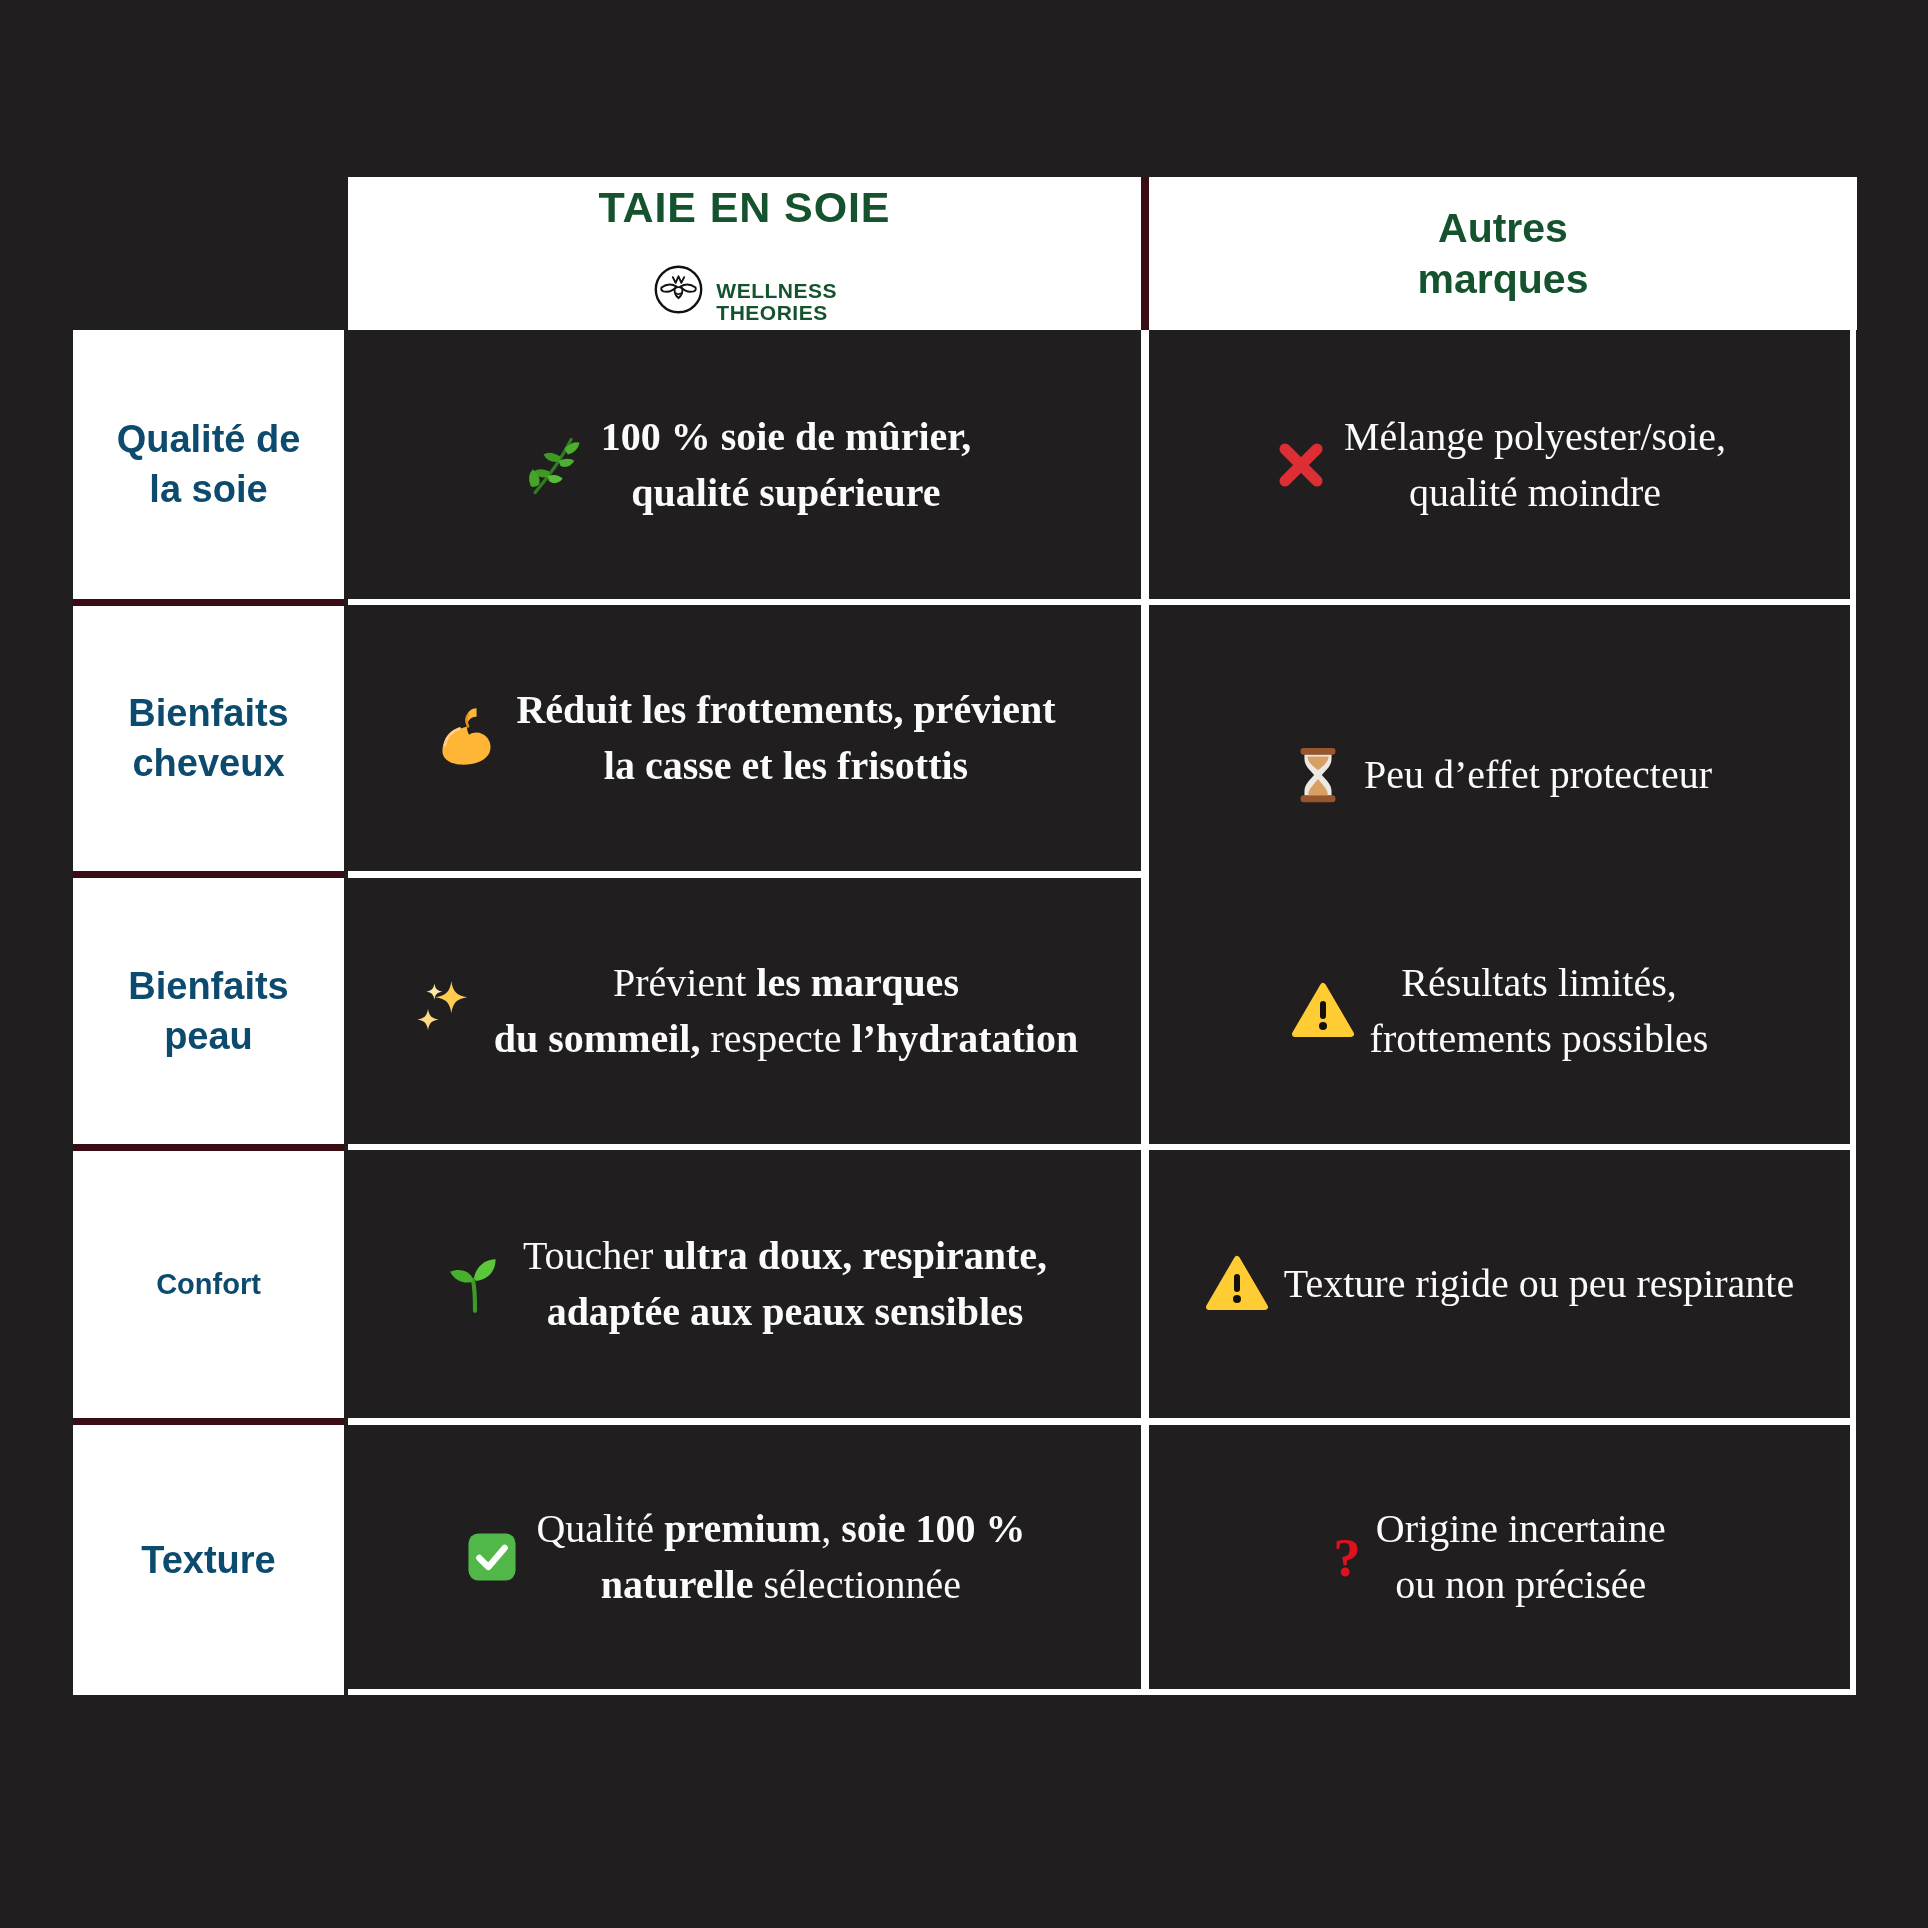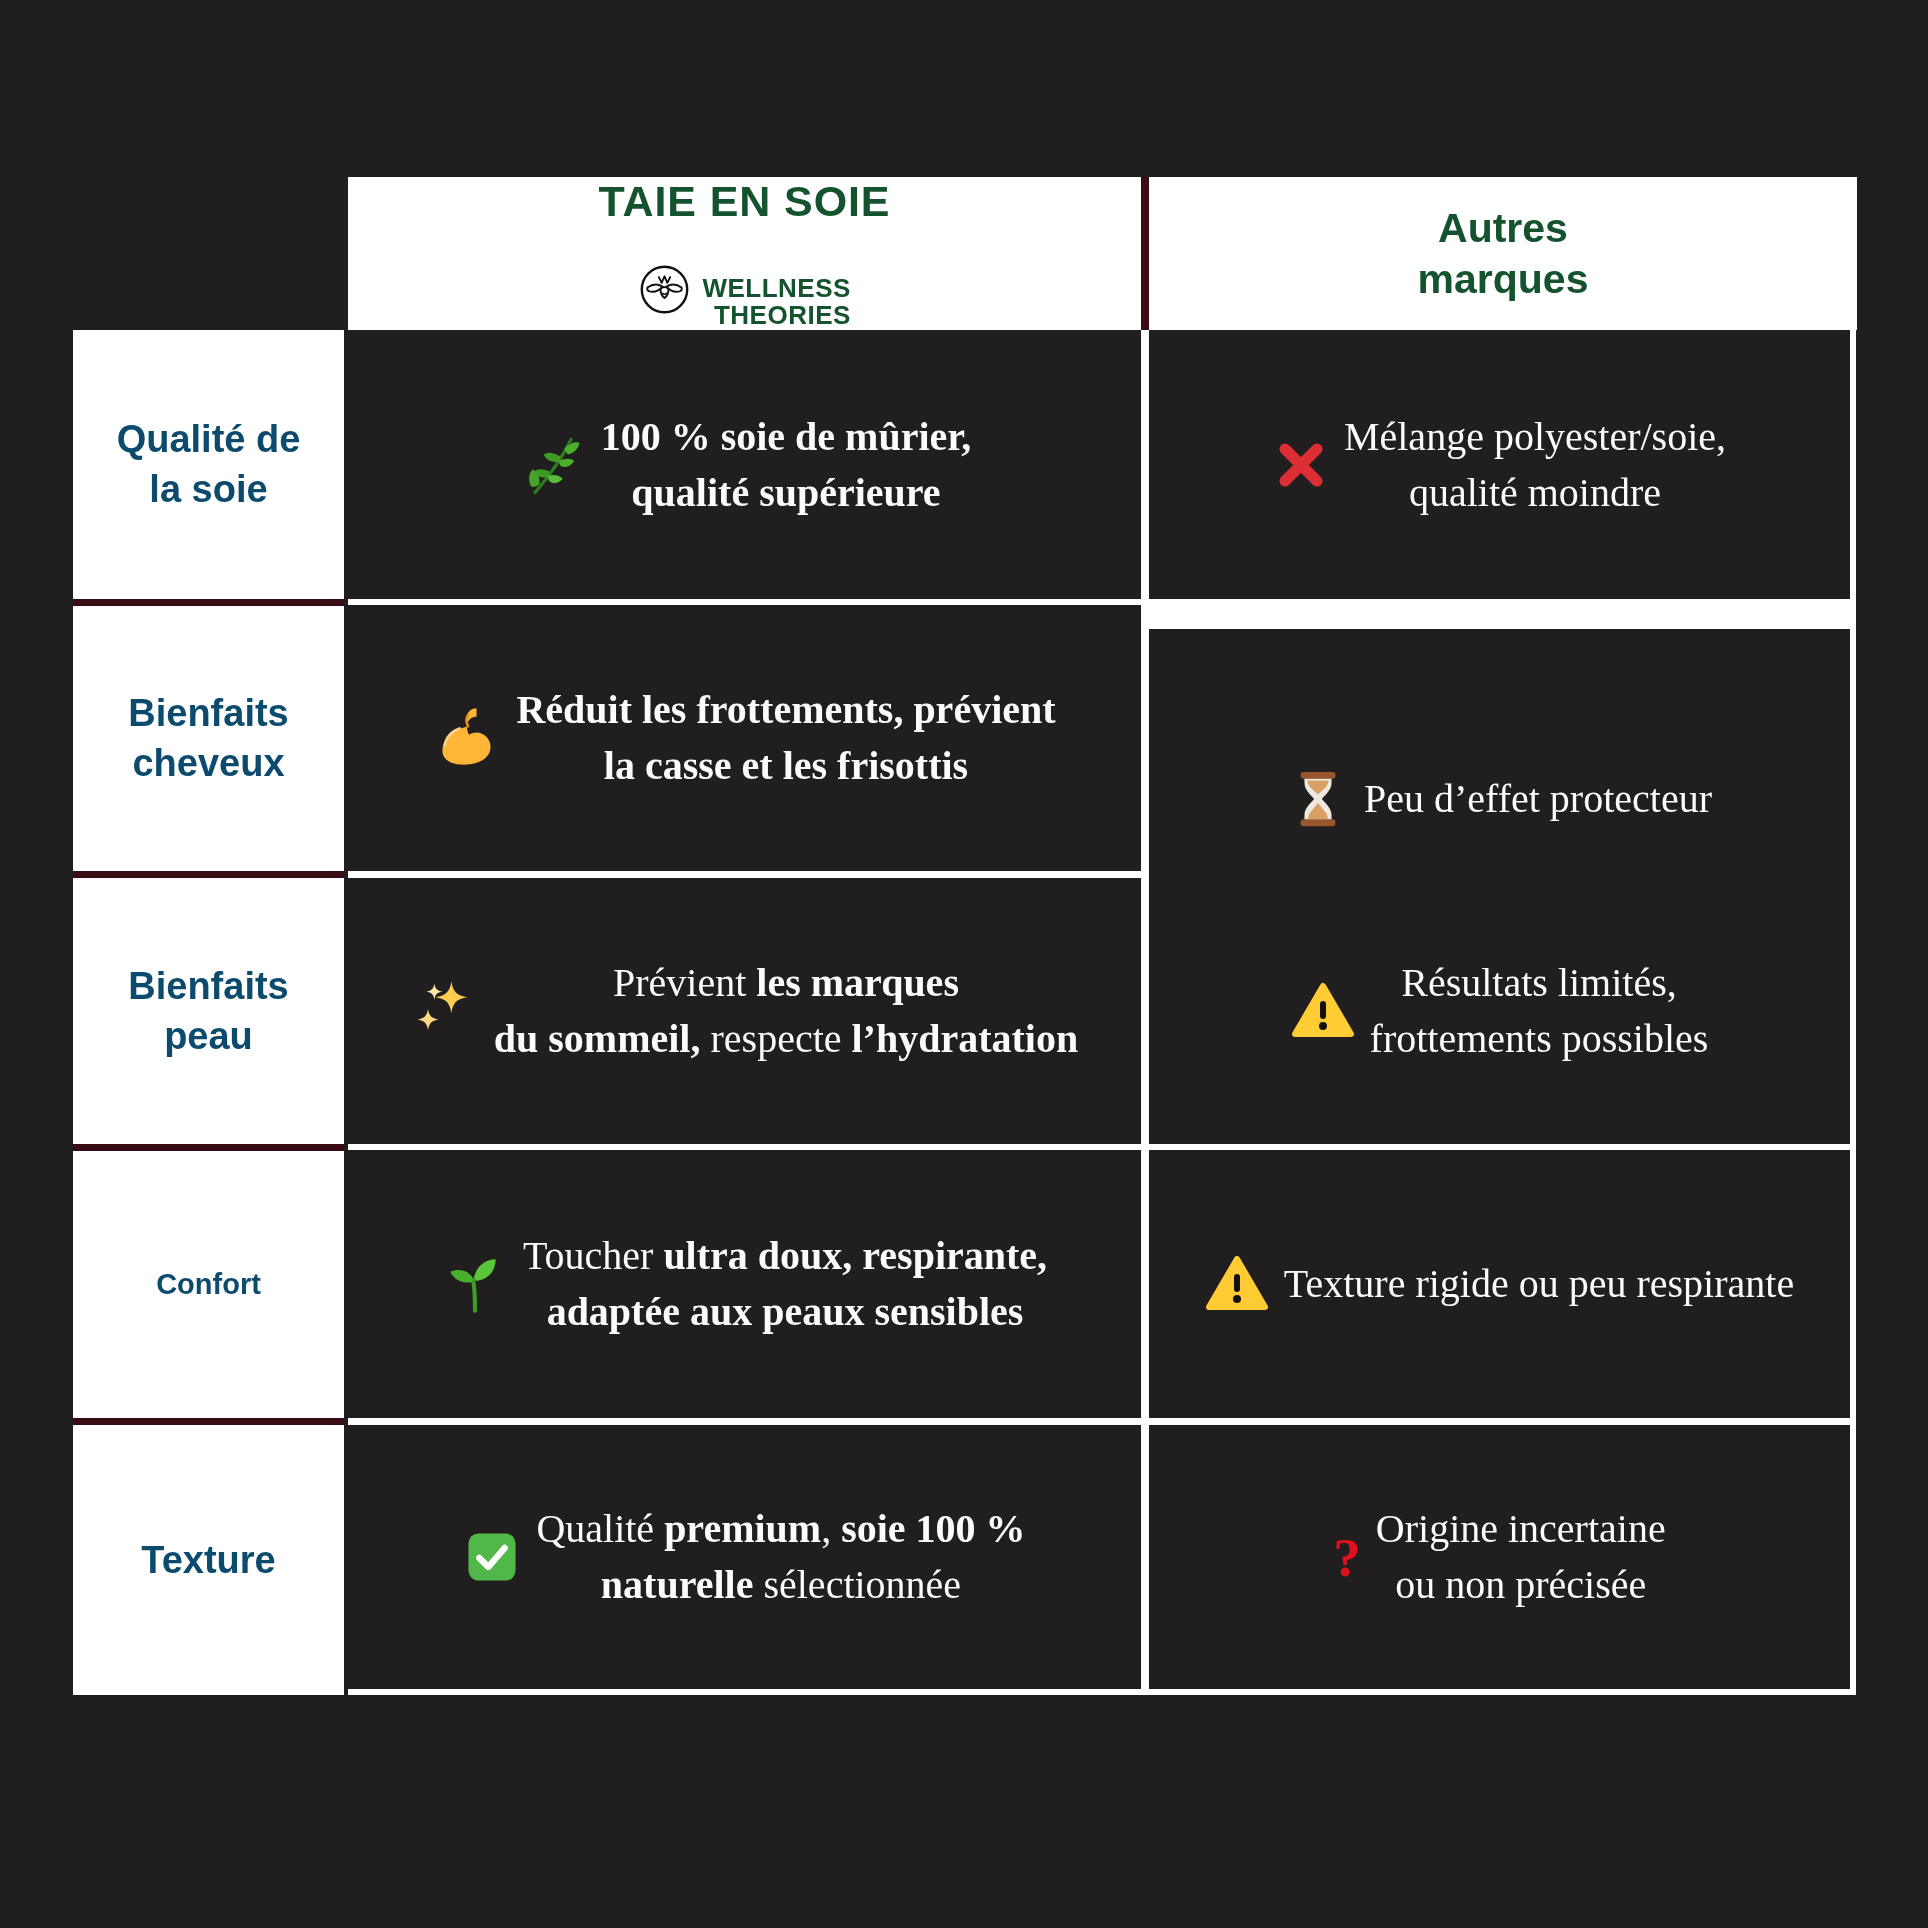--- a/index.html
+++ b/index.html
@@ -7,21 +7,21 @@
           font-family:"Liberation Sans",sans-serif;}
   .white-bg{position:absolute;left:348px;top:177px;width:1508px;height:1518px;background:#FFFFFF;}
   .hdr{position:absolute;top:177px;height:153px;background:#FFFFFF;display:flex;flex-direction:column;
        align-items:center;justify-content:center;color:#14532d;gap:16px;}
   .hdr-brand{left:348px;width:793px;}
   .hdr-other{left:1149px;width:708px;font-size:41px;font-weight:700;line-height:1.22;text-align:center;
              white-space:pre-line;}
   .hdr-divider{position:absolute;left:1141px;top:177px;width:7.5px;height:153px;background:#3A0D14;}
   .brand-title{font-size:43px;font-weight:700;letter-spacing:0.9px;}
   .brand-logo{display:flex;align-items:center;gap:11.3px;margin-top:9.4px;}
-  .logo-word{font-size:26px;font-weight:700;line-height:1.06;letter-spacing:0.5px;white-space:pre-line;text-align:right;margin-top:23px;}
+  .logo-word{font-size:21px;font-weight:700;line-height:1.06;letter-spacing:0.5px;white-space:pre-line;text-align:left;margin-top:23px;}
   .label-col{position:absolute;left:73px;top:330px;width:271px;height:1365px;background:#FFFFFF;
              display:flex;flex-direction:column;}
   .label-cell{display:flex;align-items:center;justify-content:center;text-align:center;color:#0c4a6e;
               font-weight:700;font-size:38px;line-height:1.32;white-space:pre-line;}
   .label-cell.small{font-size:29px;}
   .label-sep{height:6.6px;background:#3A0D14;flex:none;}
   .cell{position:absolute;background:#201E1F;display:flex;flex-direction:row;align-items:center;
         justify-content:center;text-align:center;color:#FBFBFB;font-size:40px;line-height:1.4;gap:15px;font-family:Liberation Serif, serif;}
   .cell .icon{line-height:0;}
   .cell .icon svg{display:block;}
@@ -105,21 +105,21 @@
           <path d="M41 4c-5 0-8 3-9 7-1 3 0 7 1 10l-7 2C14 27 8 36 9 46c1 6 7 10 16 11 12 1 24-3 28-11 3-7 0-15-7-18-4-2-9-1-12 1-2-4-3-8-1-12 1-3 4-5 8-5z" fill="#FFB636"></path>
           <path d="M33 21c-2-4-2-8 0-11" fill="none" stroke="#E68F1B" stroke-width="2.4" stroke-linecap="round"></path>
           <path d="M25 23c-8 3-13 9-14 16" fill="none" stroke="#FFD08A" stroke-width="2.4" stroke-linecap="round"></path>
         </svg>
       </span>
     <div>
         <div class="tl"><span class="bseg">Réduit les frottements, prévient</span></div>
         <div class="tl"><span class="bseg">la casse et les frisottis</span></div>
       </div>
   </div>
-  <div class="cell" style="left:1149px;top:629px;width:701px;height:340px">
+  <div class="cell" style="left:1149px;top:605px;width:701px;height:340px">
     <span class="icon">
         <svg width="62" height="62" viewBox="0 0 64 64">
           <rect x="14" y="4" width="36" height="7" rx="3" fill="#99552B"></rect>
           <rect x="14" y="53" width="36" height="7" rx="3" fill="#99552B"></rect>
           <path d="M18 11 h28 v4 c0 8-6 12-10 17 4 5 10 9 10 17 v4 H18 v-4 c0-8 6-12 10-17-4-5-10-9-10-17 z" fill="#EDE9E1"></path>
           <path d="M21 13 h22 c-1 7-6 10-11 14-5-4-10-7-11-14z" fill="#D9A066"></path>
           <path d="M32 36 l8 10 c2 3 2 5 2 7 H22 c0-2 0-4 2-7 z" fill="#D9A066"></path>
         </svg>
       </span>
     <div>

